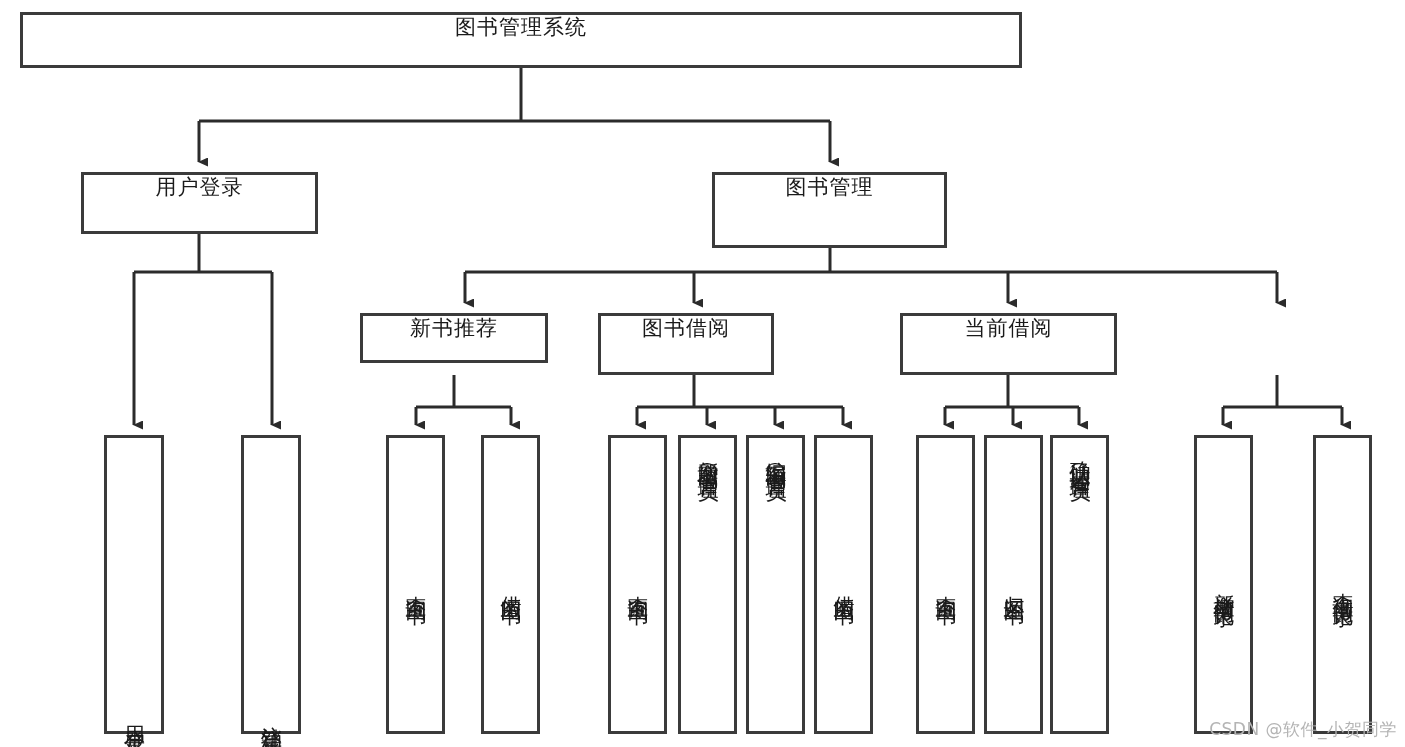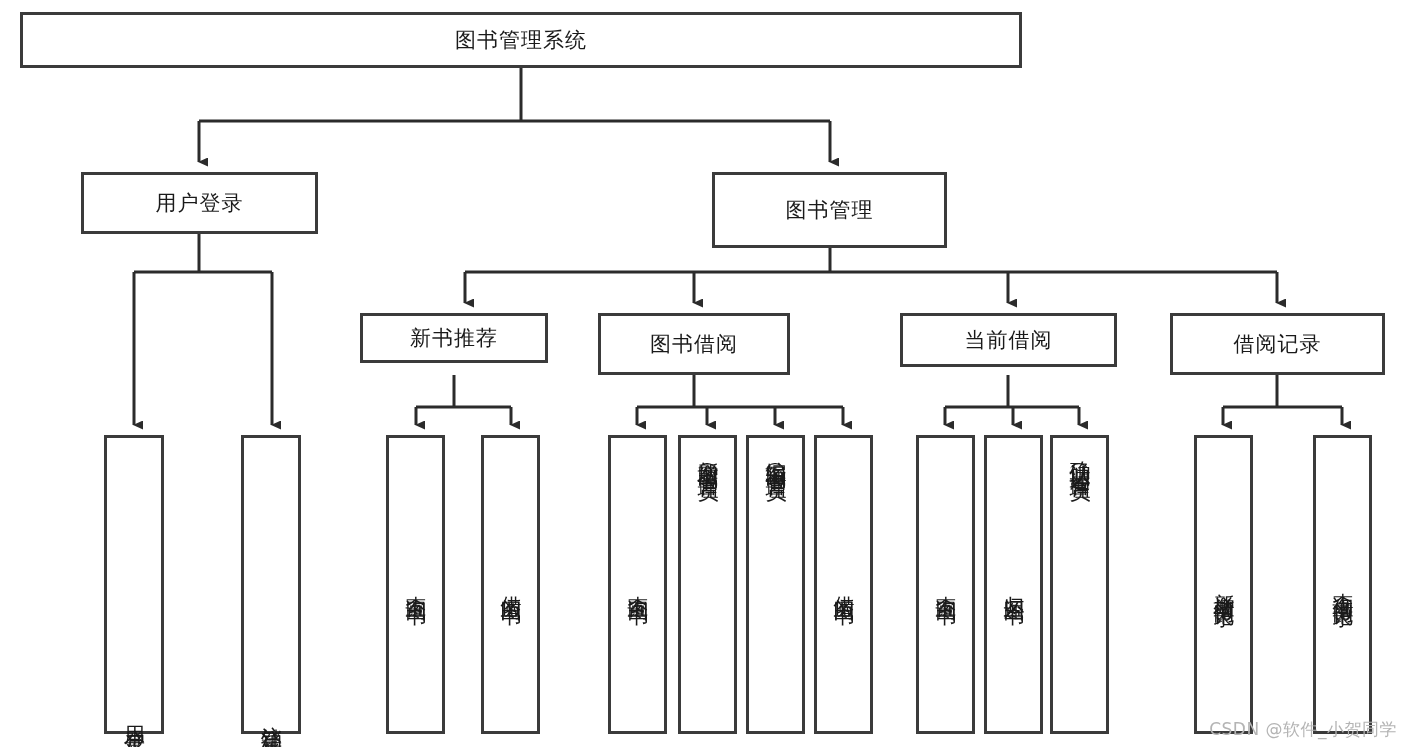--- a/index.html
+++ b/index.html
@@ -23,21 +23,21 @@
     top: 0;
     width: 1405px;
     height: 747px;
   }
   .node-box {
     position: absolute;
     box-sizing: border-box;
     border: 3px solid #3b3b3b;
     background: #ffffff;
     display: flex;
-    align-items: center;
+    align-items: flex-start;
     justify-content: center;
   }
   .node-label {
     color: #1a1a1a;
     font-size: 21px;
     line-height: 1.18;
     letter-spacing: 1px;
     white-space: nowrap;
     text-align: center;
   }
@@ -147,28 +147,25 @@
   <div class="node-box" id="node-l2-0" style="left: 81px; top: 172px; width: 237px; height: 62px;">
     <span class="node-label">用户登录</span>
   </div>
   <div class="node-box" id="node-l2-1" style="left: 712px; top: 172px; width: 235px; height: 76px;">
     <span class="node-label">图书管理</span>
   </div>
 
   <div class="node-box" id="node-l3-0" style="left: 360px; top: 313px; width: 188px; height: 50px;">
     <span class="node-label">新书推荐</span>
   </div>
-  <div class="node-box" id="node-l3-1" style="left: 598px; top: 313px; width: 192px; height: 62px;">
+  <div class="node-box" id="node-l3-1" style="left: 598px; top: 313px; width: 176px; height: 62px;">
     <span class="node-label">图书借阅</span>
   </div>
-  <div class="node-box" id="node-l3-2" style="left: 900px; top: 313px; width: 217px; height: 54px;">
+  <div class="node-box" id="node-l3-2" style="left: 900px; top: 313px; width: 217px; height: 62px;">
     <span class="node-label">当前借阅</span>
-  </div>
-  <div class="node-box" id="node-l3-3" style="left: 1170px; top: 313px; width: 215px; height: 62px;">
-    <span class="node-label">借阅记录</span>
   </div>
 
   <div class="node-box vertical align-bottom" id="node-leaf-0" style="left: 104px; top: 435px; width: 60px; height: 299px;">
     <span class="node-label">用户登录</span>
   </div>
   <div class="node-box vertical align-bottom" id="node-leaf-1" style="left: 241px; top: 435px; width: 60px; height: 299px;">
     <span class="node-label">注销登录</span>
   </div>
   <div class="node-box vertical" id="node-leaf-2" style="left: 386px; top: 435px; width: 59px; height: 299px;">
     <span class="node-label">查询图书</span>

